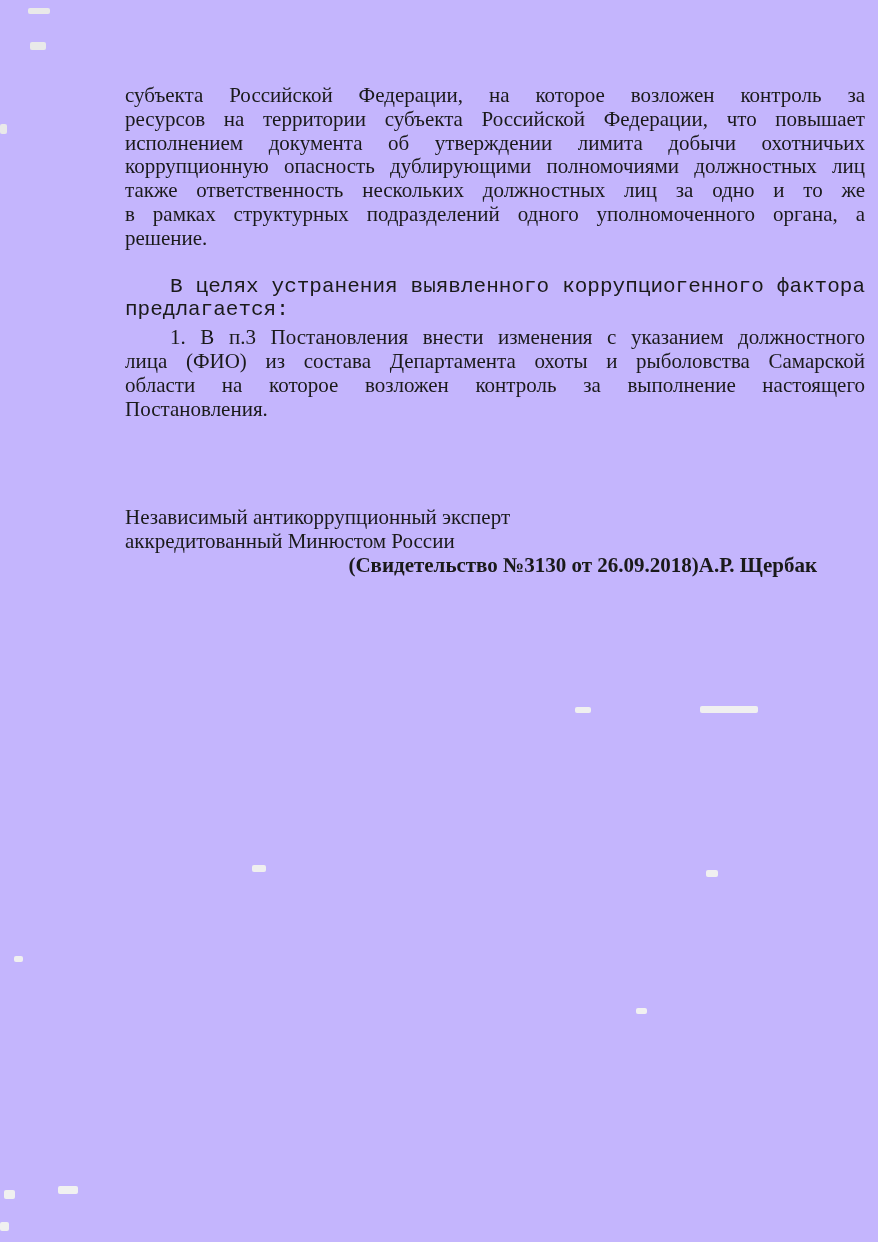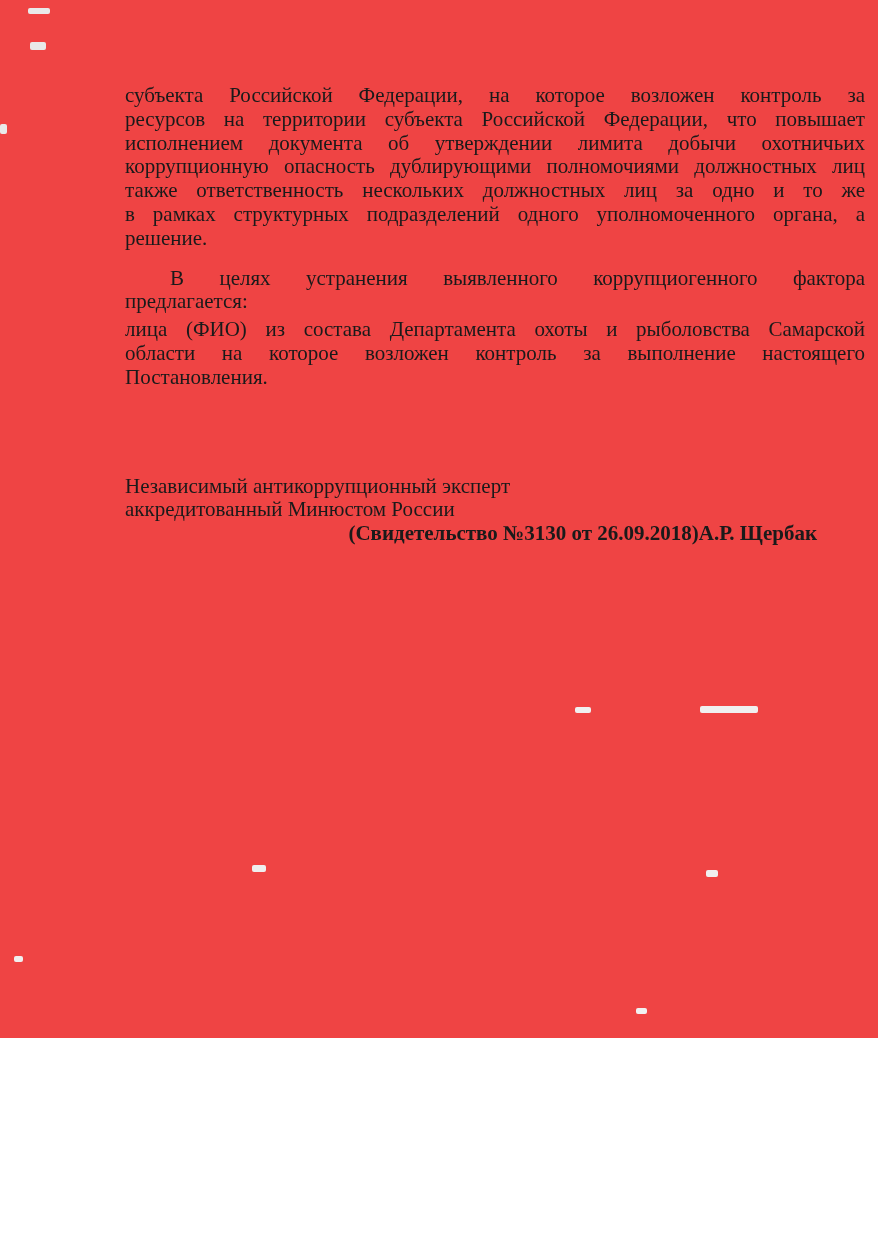--- a/index.html
+++ b/index.html
@@ -3,22 +3,22 @@
 <meta charset="utf-8">
 <style>
   html, body {
     margin: 0;
     padding: 0;
     background: #ffffff;
   }
   .page {
     position: relative;
     width: 878px;
-    height: 1038px;
-    background: #ef4444;
+    height: 1242px;
+    background: #c4b5fd;
     overflow: hidden;
     font-family: "Liberation Serif", "DejaVu Serif", serif;
     color: #1a1a1a;
   }
   .text-block {
     position: absolute;
     left: 125px;
     top: 84px;
     width: 740px;
     font-size: 21px;
@@ -31,21 +31,21 @@
     white-space: normal;
   }
   .line.last {
     text-align: left;
     text-align-last: left;
     -moz-text-align-last: left;
   }
   .indent {
     text-indent: 45px;
   }
-  .para-2 { margin-top: 16px; }
+  .para-2 { margin-top: 24px; font-family: Liberation Mono, monospace; }
   .para-3 { margin-top: 4px; }
   .signature-block { margin-top: 85px; }
   .signature-block .line {
     text-align: left;
     text-align-last: left;
     -moz-text-align-last: left;
   }
   .sig-row {
     display: flex;
     justify-content: flex-end;
@@ -87,20 +87,21 @@
       <div class="line">в рамках структурных подразделений одного уполномоченного органа, а</div>
       <div class="line last">решение.</div>
     </div>
 
     <div class="para-2">
       <div class="line indent">В целях устранения выявленного коррупциогенного фактора</div>
       <div class="line last">предлагается:</div>
     </div>
 
     <div class="para-3">
+      <div class="line indent">1. В п.3 Постановления внести изменения с указанием должностного</div>
       <div class="line">лица (ФИО) из состава Департамента охоты и рыболовства Самарской</div>
       <div class="line">области на которое возложен контроль за выполнение настоящего</div>
       <div class="line last">Постановления.</div>
     </div>
 
     <div class="signature-block">
       <div class="line">Независимый антикоррупционный эксперт</div>
       <div class="line">аккредитованный Минюстом России</div>
       <div class="line sig-row">
         <span>(Свидетельство №3130 от 26.09.2018)</span>

